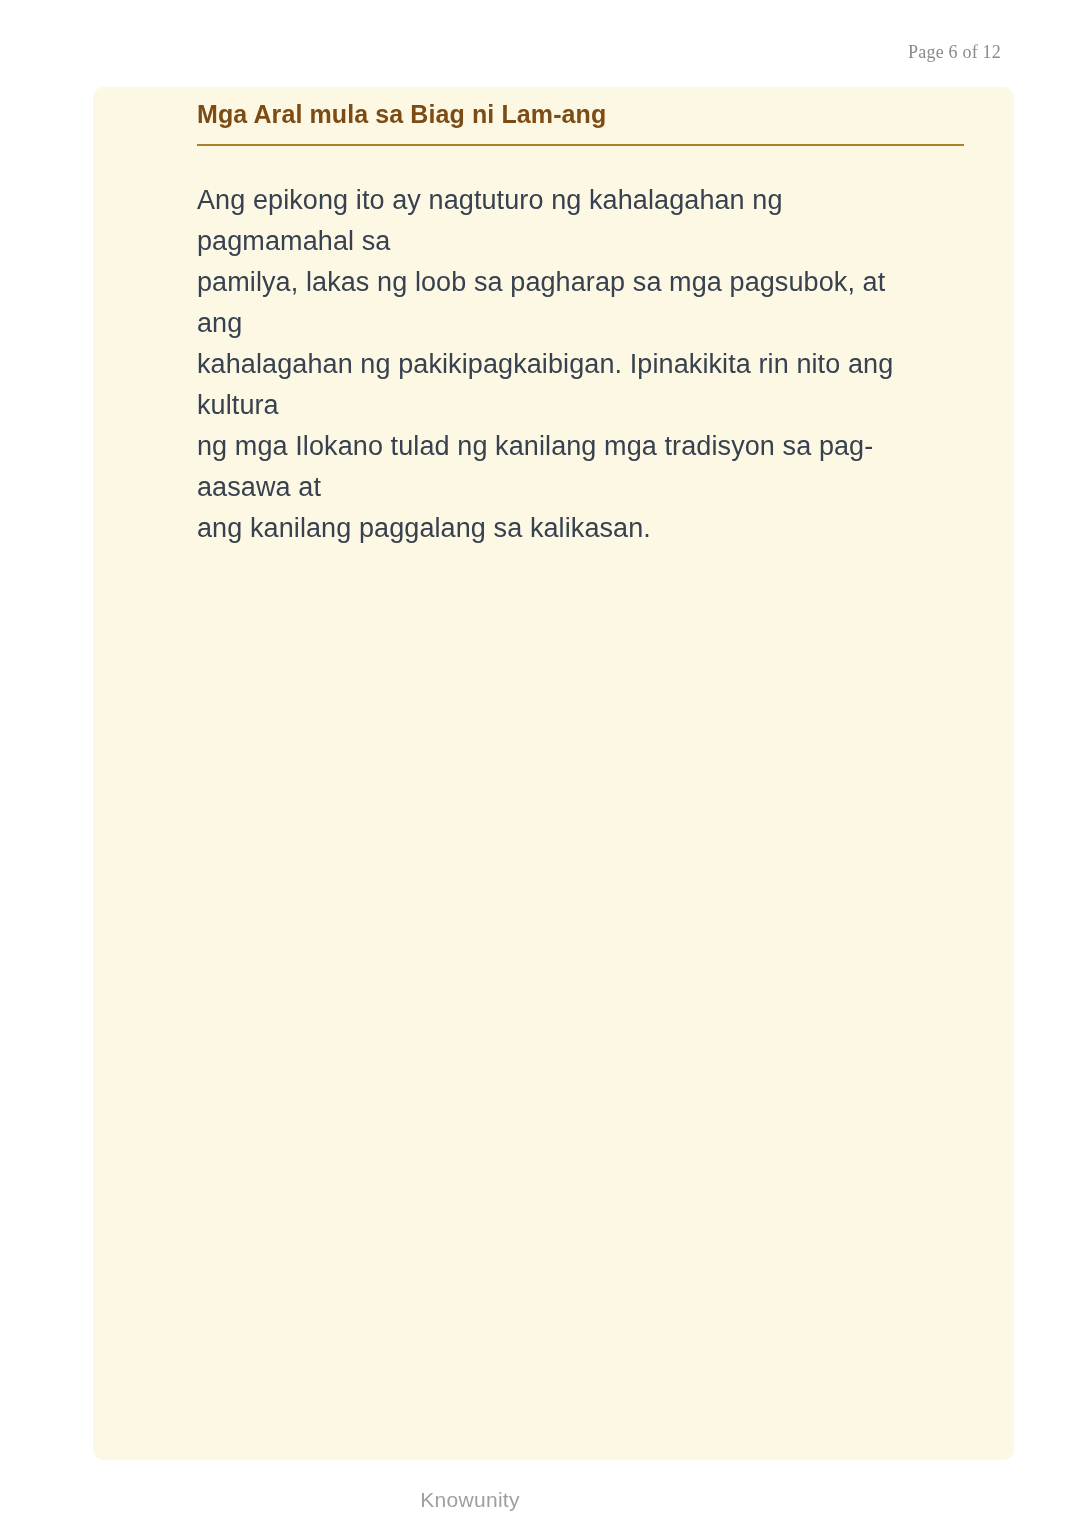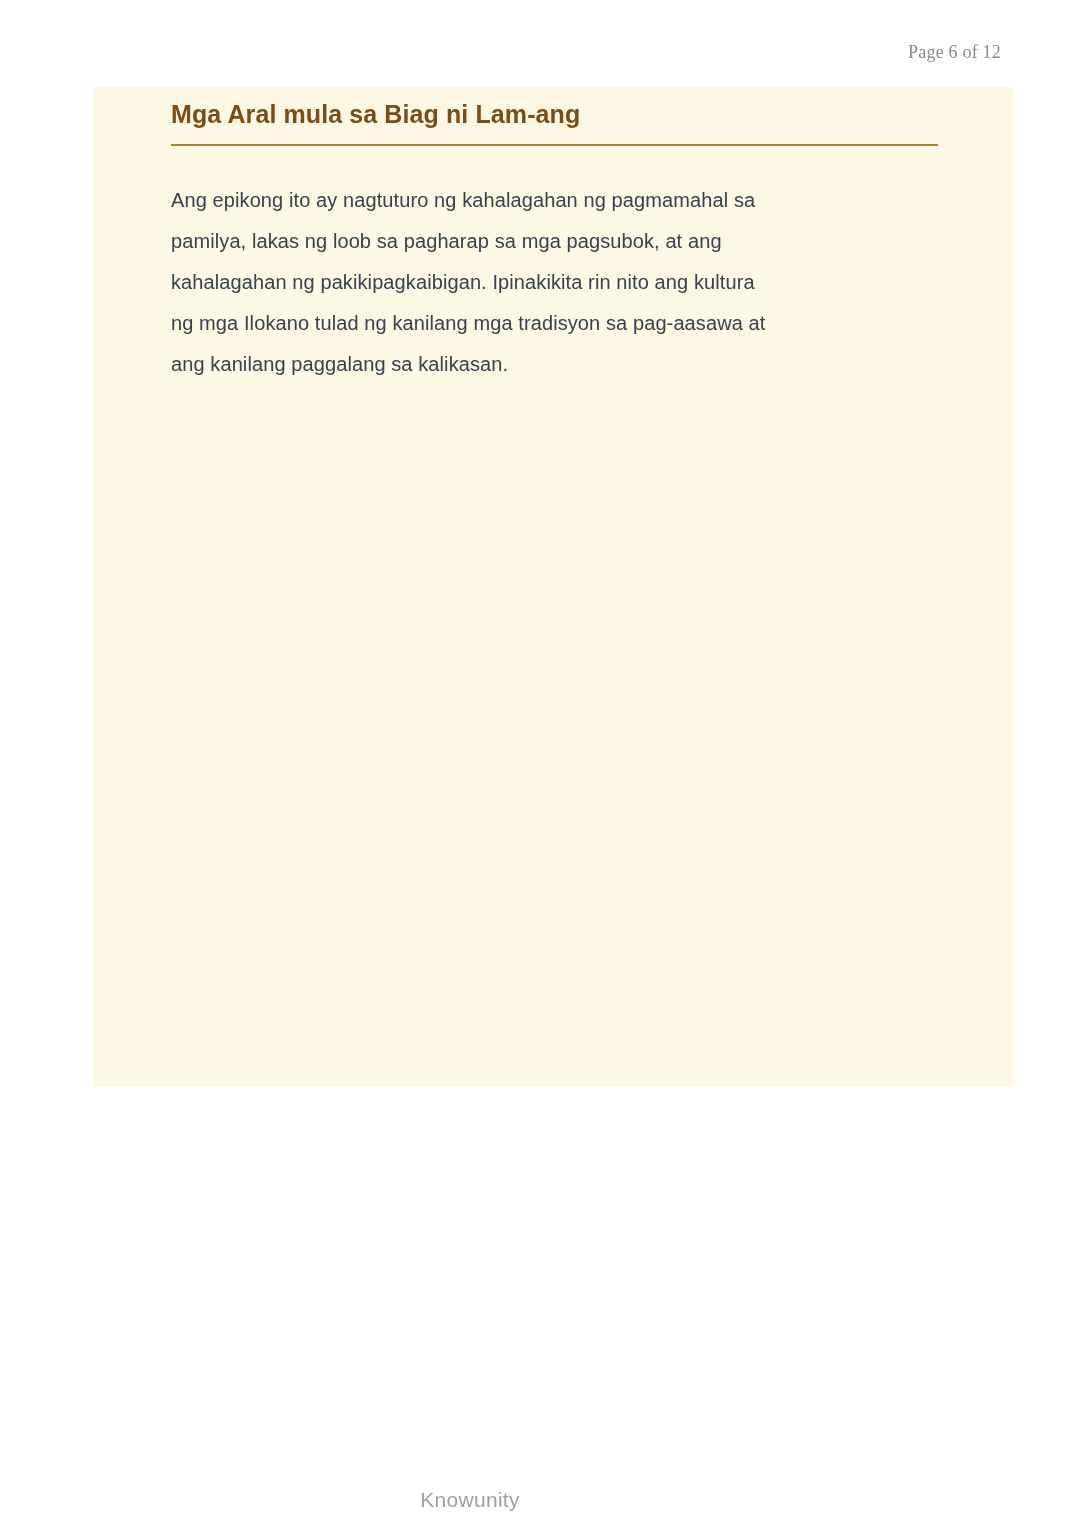--- a/index.html
+++ b/index.html
@@ -21,45 +21,45 @@
     font-size: 18px;
     color: #8a8a8a;
     letter-spacing: 0.2px;
   }
 
   .document-card {
     position: absolute;
     left: 81px;
     top: 75px;
     width: 921px;
-    height: 1000px;
+    height: 1373px;
     background: #FDF8E4;
-    border-radius: 4px;
-    padding: 8px 74px 0 74px;
+    border-radius: 10px;
+    padding: 8px 74px 0 100px;
   }
 
   .section-title {
     font-size: 25px;
     font-weight: bold;
     color: #7C4C14;
     line-height: 1.25;
     letter-spacing: 0.1px;
   }
 
   .section-title-rule {
     border: none;
     height: 2px;
     background: #A5832B;
     margin-top: 14px;
     width: 767px;
   }
 
   .body-paragraph {
     margin-top: 34px;
-    font-size: 20px;
+    font-size: 27px;
     line-height: 41px;
     color: #37414F;
     white-space: pre-line;
     letter-spacing: 0.1px;
   }
 
   .footer-brand {
     position: absolute;
     top: 1476px;
     left: 0;

